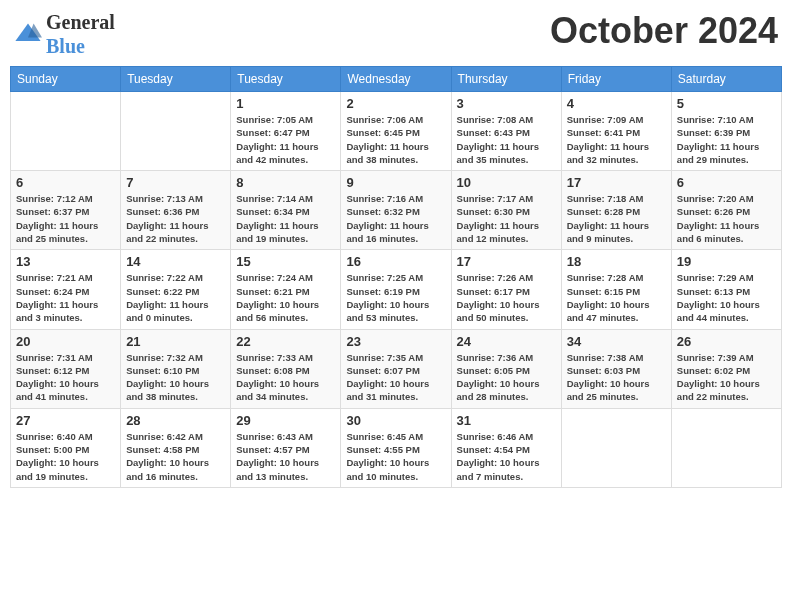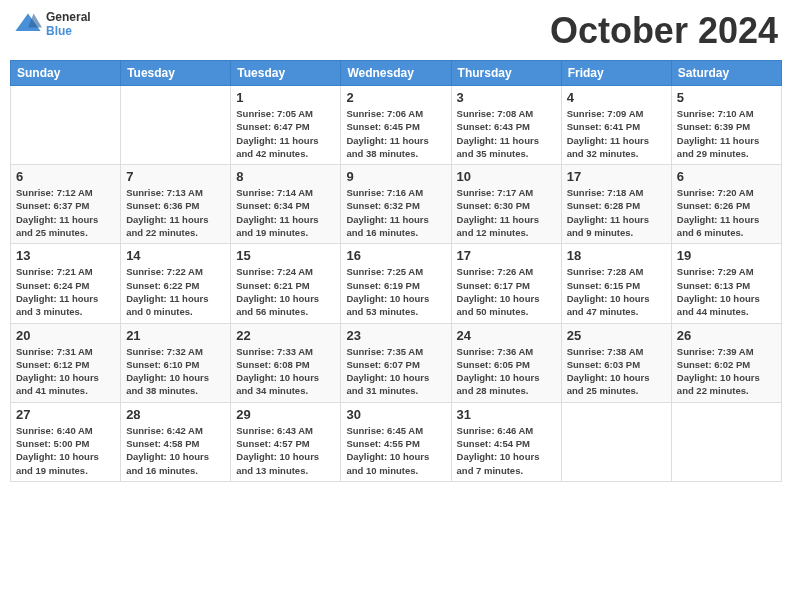--- a/index.html
+++ b/index.html
@@ -16,24 +16,25 @@
       align-items: flex-start;
       margin-bottom: 8px;
       padding: 0 4px;
     }
     .logo {
       display: flex;
       align-items: center;
       gap: 0;
     }
     .logo-text {
-      font-size: 12px;
+      font-size: 20px;
       font-weight: bold;
       color: #333;
       line-height: 1.2;
+      font-family: Liberation Serif, serif;
     }
     .logo-text .general { display: block; }
     .logo-text .blue { display: block; color: #4a90d9; }
     .logo-icon {
       width: 28px;
       height: 28px;
       margin-right: 4px;
     }
     .title-area {
       text-align: right;
@@ -49,21 +50,21 @@
     }
     .calendar {
       width: 100%;
       border-collapse: collapse;
       border: 1px solid #ccc;
     }
     .calendar th {
       background-color: #4a90d9;
       color: #fff;
       font-size: 12px;
-      font-weight: bold;
+      font-weight: normal;
       padding: 5px 6px;
       text-align: left;
       border: 1px solid #3a80c9;
     }
     .calendar td {
       border: 1px solid #ddd;
       vertical-align: top;
       padding: 4px 5px;
       width: 110px;
       min-height: 80px;
@@ -219,21 +220,21 @@
         </td>
         <td>
           <div class="day-number">23</div>
           <div class="day-info">Sunrise: 7:35 AM<br>Sunset: 6:07 PM<br>Daylight: 10 hours and 31 minutes.</div>
         </td>
         <td>
           <div class="day-number">24</div>
           <div class="day-info">Sunrise: 7:36 AM<br>Sunset: 6:05 PM<br>Daylight: 10 hours and 28 minutes.</div>
         </td>
         <td>
-          <div class="day-number">25</div>
+          <div class="day-number">34</div>
           <div class="day-info">Sunrise: 7:38 AM<br>Sunset: 6:03 PM<br>Daylight: 10 hours and 25 minutes.</div>
         </td>
         <td>
           <div class="day-number">26</div>
           <div class="day-info">Sunrise: 7:39 AM<br>Sunset: 6:02 PM<br>Daylight: 10 hours and 22 minutes.</div>
         </td>
       </tr>
       <tr>
         <td>
           <div class="day-number">27</div>

